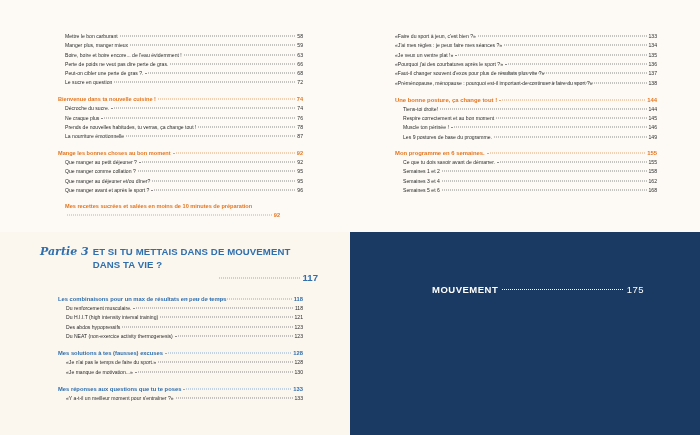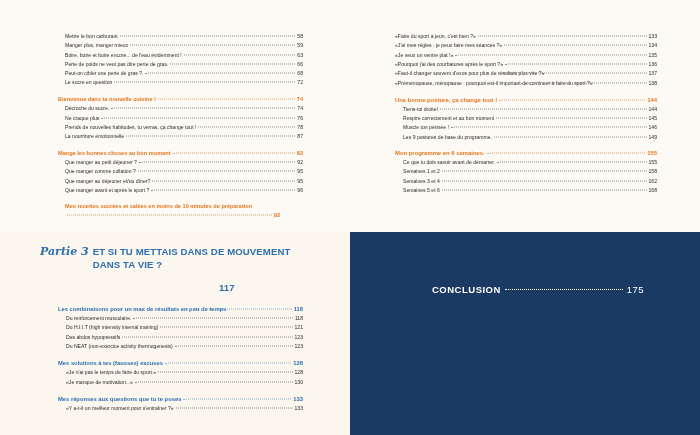--- a/index.html
+++ b/index.html
@@ -266,21 +266,21 @@
         </div>
       </div>
     </div>
 
     <div class="inner" style="left:40px; top:246px; width:278px;">
 
       <div class="part-title">
         <span class="part-title-script">Partie 3</span>
         <span class="part-title-main">ET SI TU METTAIS DANS DE MOUVEMENT DANS TA VIE ?</span>
       </div>
-      <div class="part-title-row2" style="margin-top:10px; padding-left:176px;flex-direction:column;">
+      <div class="part-title-row2" style="margin-top:1px; padding-left:176px;">
         <span class="dots"></span>
         <span>117</span>
       </div>
 
       <div style="margin-top:10px; padding-left:18px; width:260px;">
         <div style="color:#2f6fae; font-size:5.8px; font-weight:bold; line-height:8.6px; max-width:205px;">Les combinaisons pour un max de résultats en peu de temps</div>
         <div class="entry sub-blue" style="width:245px; margin-top:-8.6px; padding-left:0;">
           <span class="label" style="visibility:hidden;">Les combinaisons pour un max de résultats en peu</span>
           <span class="dots"></span>
           <span class="pg" style="font-weight:bold; font-size:5.8px;">118</span>
@@ -431,20 +431,20 @@
       </div>
       <div class="entry" style="padding-left:8px;">
         <span class="label">Semaines 5 et 6</span>
         <span class="dots"></span>
         <span class="pg">168</span>
       </div>
     </div>
 
     <div class="inner" style="left:82px; top:283px; width:212px;">
       <div class="dark-entry">
-        <span class="label">CONCLUSION</span>
+        <span class="label">MOUVEMENT</span>
         <span class="dots"></span>
         <span class="pg">175</span>
       </div>
     </div>
   </div>
 
 </div>
 
 </body></html>

